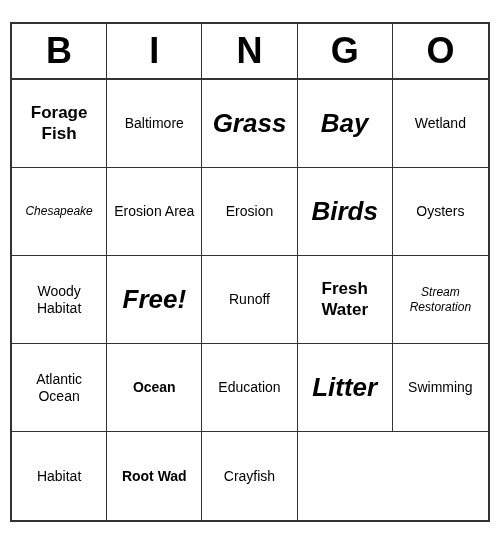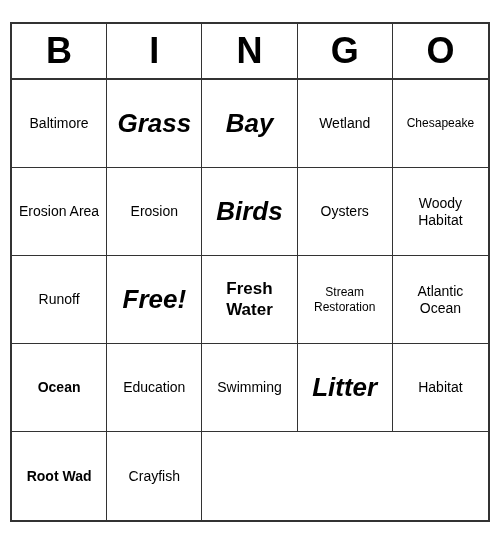--- a/index.html
+++ b/index.html
@@ -64,50 +64,52 @@
     }
     .size-md {
       font-size: 17px;
       font-weight: bold;
     }
     .size-sm {
       font-size: 14px;
     }
     .size-xs {
       font-size: 12px;
+      font-style: italic;
     }
   </style>
 </head>
 <body>
 
 <div class="bingo-card">
   <div class="bingo-header">
   <div class="bingo-header-cell">B</div>
       <div class="bingo-header-cell">I</div>
       <div class="bingo-header-cell">N</div>
       <div class="bingo-header-cell">G</div>
       <div class="bingo-header-cell">O</div>
     </div>
   <div class="bingo-grid">
+  <div class="bingo-cell size-md">Forage Fish</div>
       <div class="bingo-cell size-sm">Baltimore</div>
       <div class="bingo-cell size-xl">Grass</div>
       <div class="bingo-cell size-xl">Bay</div>
       <div class="bingo-cell size-sm">Wetland</div>
       <div class="bingo-cell size-xs">Chesapeake</div>
       <div class="bingo-cell size-sm">Erosion Area</div>
       <div class="bingo-cell size-sm">Erosion</div>
       <div class="bingo-cell size-xl">Birds</div>
       <div class="bingo-cell size-sm">Oysters</div>
       <div class="bingo-cell size-sm">Woody Habitat</div>
+      <div class="bingo-cell size-xl">Free!</div>
       <div class="bingo-cell size-sm">Runoff</div>
-      <div class="bingo-cell size-xl">Free!</div>
       <div class="bingo-cell size-md">Fresh Water</div>
       <div class="bingo-cell size-xs">Stream Restoration</div>
       <div class="bingo-cell size-sm">Atlantic Ocean</div>
       <div class="bingo-cell size-lg">Ocean</div>
       <div class="bingo-cell size-sm">Education</div>
+      <div class="bingo-cell size-xl">Litter</div>
       <div class="bingo-cell size-sm">Swimming</div>
-      <div class="bingo-cell size-xl">Litter</div>
       <div class="bingo-cell size-sm">Habitat</div>
       <div class="bingo-cell size-lg">Root Wad</div>
       <div class="bingo-cell size-sm">Crayfish</div>
     </div>
 </div>
 
 </body></html>

